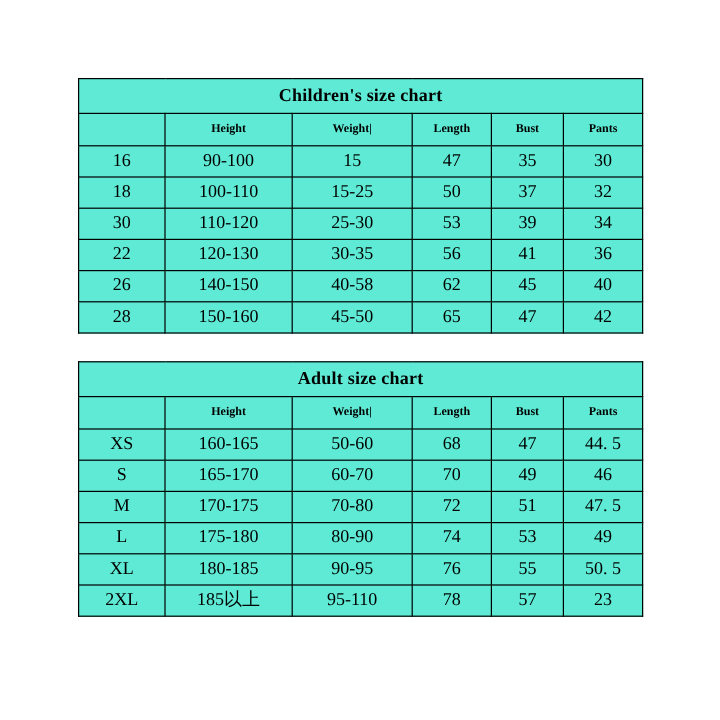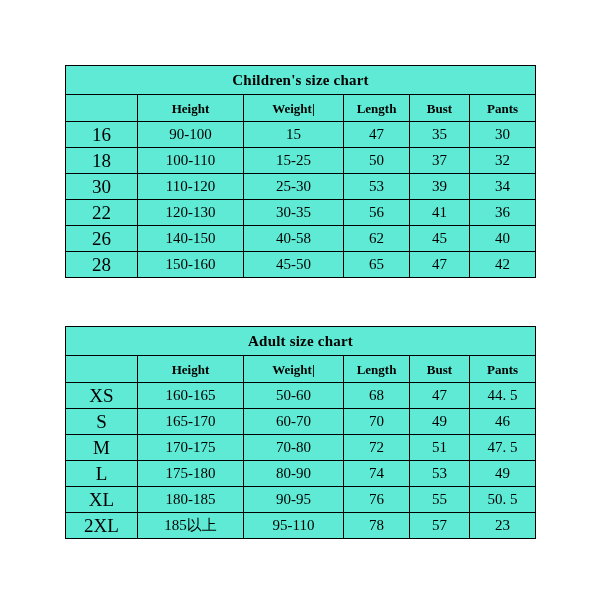--- a/index.html
+++ b/index.html
@@ -19,21 +19,21 @@
     width: 600px;
     height: 600px;
     box-sizing: border-box;
   }
   .chart-wrap {
     position: absolute;
     left: 65px;
     width: 470px;
   }
   #children-chart-wrap { top: 65px; }
-  #adult-chart-wrap { top: 326px; }
+  #adult-chart-wrap { top: 301px; }
 
   table.size-chart {
     width: 470px;
     border-collapse: collapse;
     table-layout: fixed;
     background: #5eead4;
   }
   table.size-chart td, table.size-chart th {
     border: 1px solid #000;
     text-align: center;
@@ -46,28 +46,28 @@
     font-family: "Liberation Serif", serif;
   }
   table.size-chart .title-cell {
     font-weight: bold;
     font-size: 15px;
     height: 28px;
     letter-spacing: 0.2px;
   }
   table.size-chart thead tr.header-row td {
     font-weight: bold;
-    font-size: 13px;
+    font-size: 10px;
     height: 26px;
   }
   table.size-chart thead tr.header-row td.blank-head {
     font-weight: normal;
   }
   table.size-chart tbody td.size-cell {
-    font-size: 19px;
+    font-size: 15px;
   }
   table.size-chart tbody td {
     font-size: 15px;
   }
   
   col.c0 { width: 72px; }
   col.c1 { width: 106px; }
   col.c2 { width: 100px; }
   col.c3 { width: 66px; }
   col.c4 { width: 60px; }

